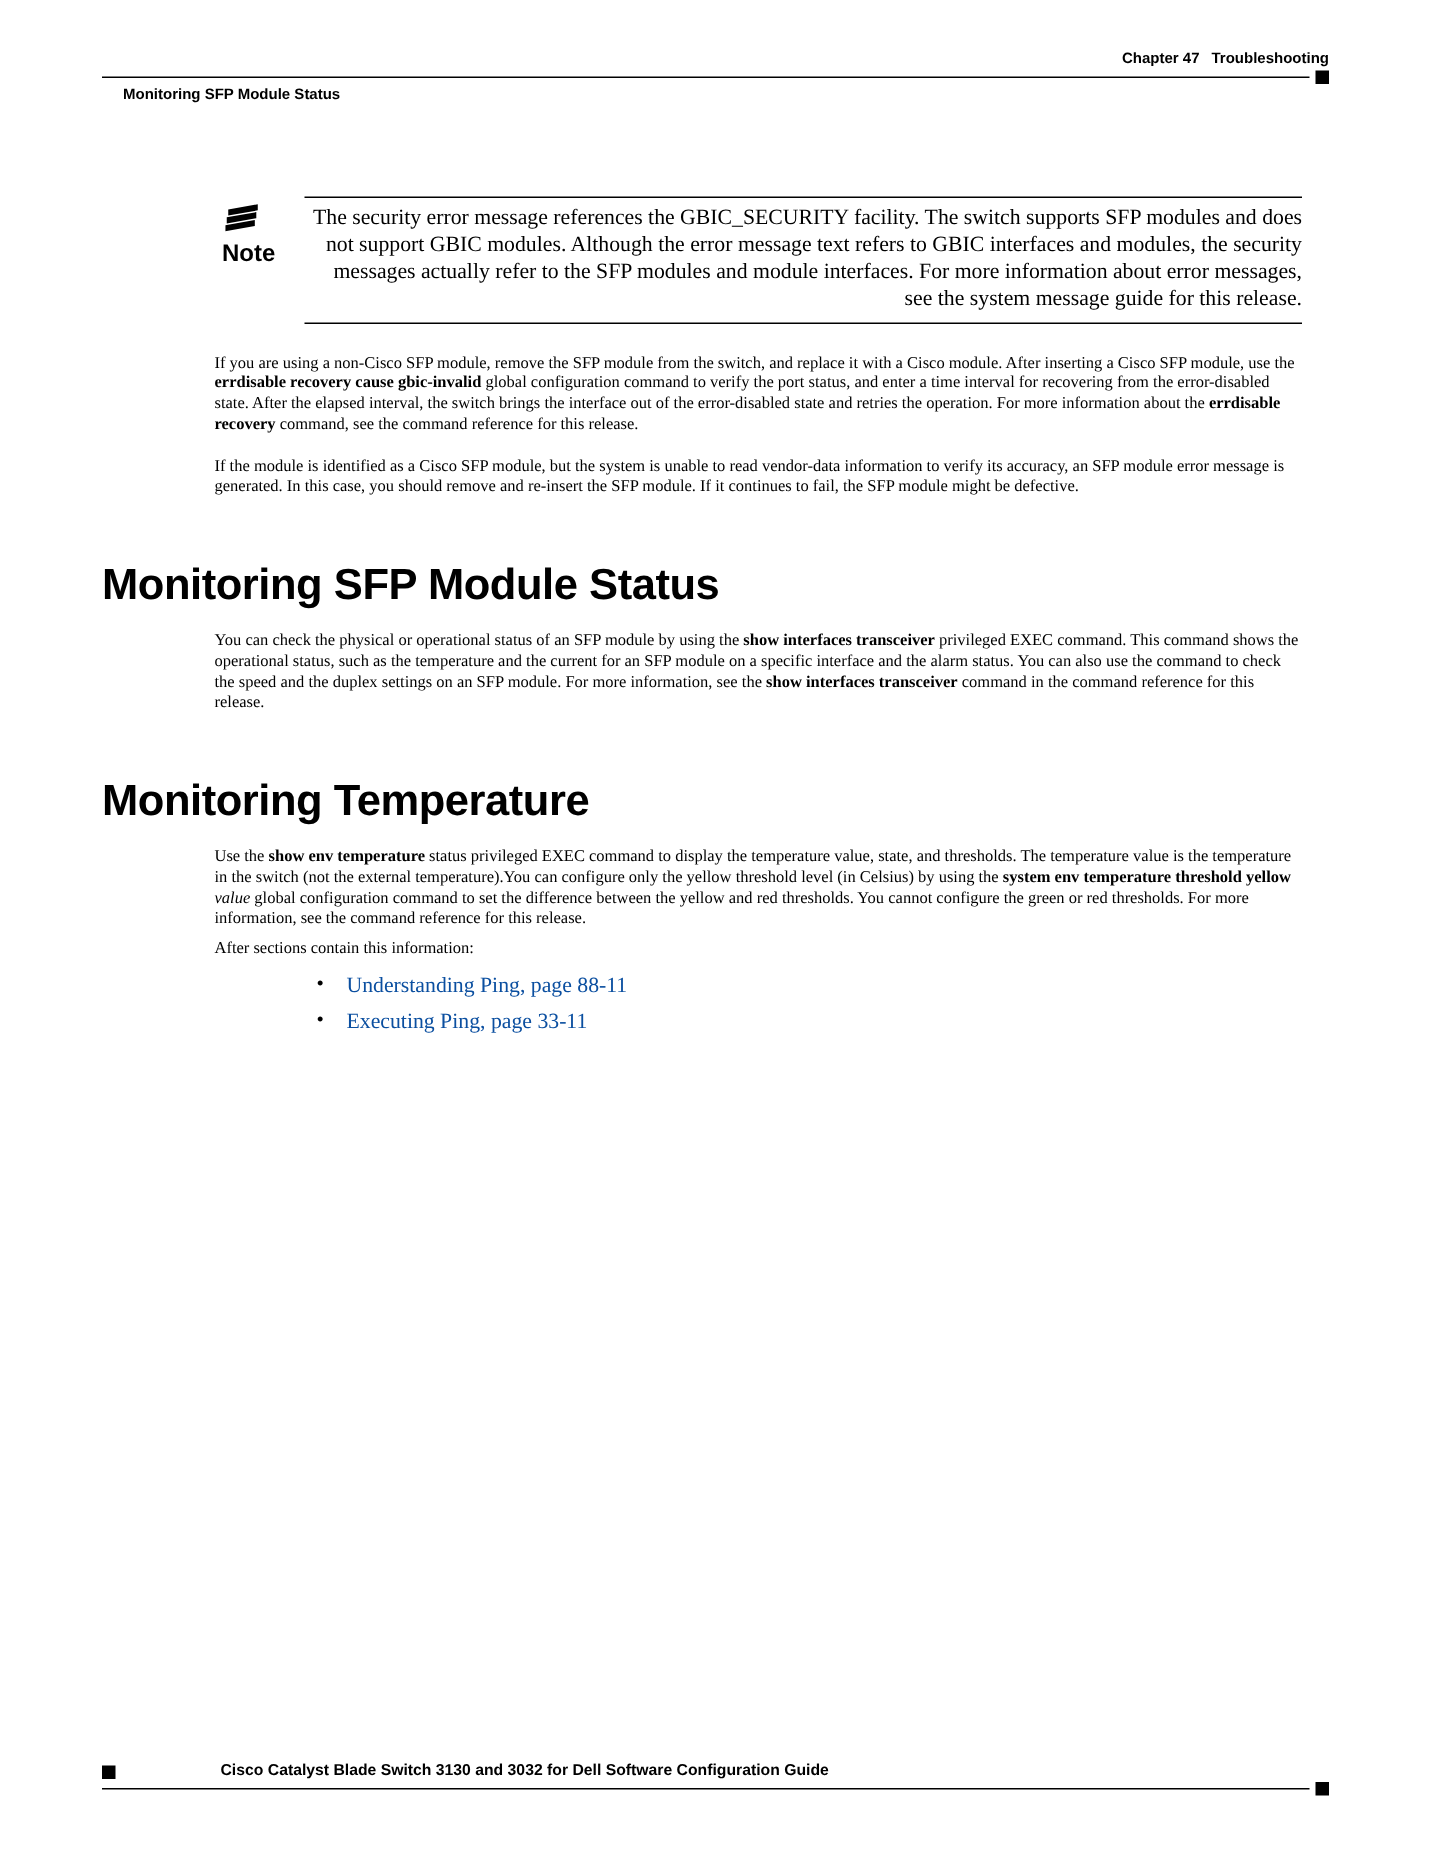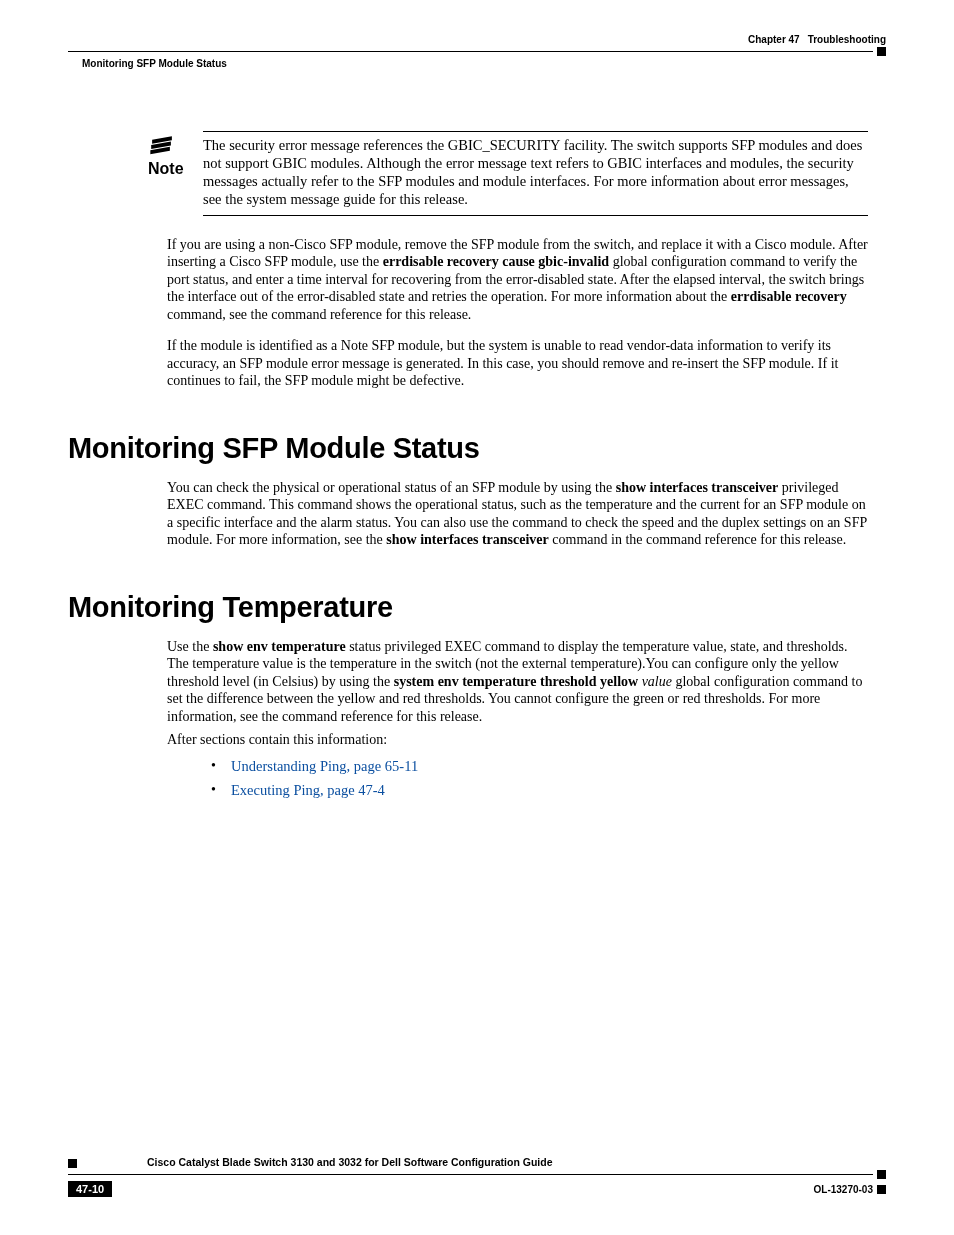--- a/index.html
+++ b/index.html
@@ -71,33 +71,34 @@
   }
   .note-label {
     font-family: Arial, Helvetica, sans-serif;
     font-weight: bold;
     font-size: 16px;
   }
   .note-text {
     flex: 1;
     font-size: 14.5px;
     line-height: 1.25;
+    text-align: right;
   }
   .note-rule {
     border-top: 1px solid #000;
     margin-left: 55px;
     margin-bottom: 4px;
   }
   .note-rule.bottom {
     margin-top: 6px;
     margin-bottom: 0;
   }
   .body-para {
-    margin-left: 99px;
-    font-size: 14px;
+    margin-left: 75px;
+    font-size: 11px;
     line-height: 1.25;
     margin-top: 14px;
     margin-bottom: 0;
     text-align: left;
   }
   h1.section {
     font-family: Arial, Helvetica, sans-serif;
     font-weight: bold;
     font-size: 29px;
     margin: 42px 0 14px 0;
@@ -213,50 +214,43 @@
         </div>
         <div class="note-text">The security error message references the GBIC_SECURITY facility. The switch supports SFP modules and does not support GBIC modules. Although the error message text refers to GBIC interfaces and modules, the security messages actually refer to the SFP modules and module interfaces. For more information about error messages, see the system message guide for this release.</div>
       </div>
       <div class="note-rule bottom"></div>
     </div>
 
     <p class="body-para">
       <span>If you are using a non-Cisco SFP module, remove the SFP module from the switch, and replace it with a Cisco module. After inserting a Cisco SFP module, use the </span><span class="bold">errdisable recovery cause gbic-invalid</span><span> global configuration command to verify the port status, and enter a time interval for recovering from the error-disabled state. After the elapsed interval, the switch brings the interface out of the error-disabled state and retries the operation. For more information about the </span><span class="bold">errdisable recovery</span><span> command, see the command reference for this release.</span>
     </p>
 
-    <p class="body-para">If the module is identified as a Note SFP module, but the system is unable to read vendor-data information to verify its accuracy, an SFP module error message is generated. In this case, you should remove and re-insert the SFP module. If it continues to fail, the SFP module might be defective.</p>
+    <p class="body-para">If the module is identified as a Cisco SFP module, but the system is unable to read vendor-data information to verify its accuracy, an SFP module error message is generated. In this case, you should remove and re-insert the SFP module. If it continues to fail, the SFP module might be defective.</p>
 
     <h1 class="section">Monitoring SFP Module Status</h1>
     <p class="body-para" style="margin-top:6px">
       <span>You can check the physical or operational status of an SFP module by using the </span><span class="bold">show interfaces transceiver</span><span> privileged EXEC command. This command shows the operational status, such as the temperature and the current for an SFP module on a specific interface and the alarm status. You can also use the command to check the speed and the duplex settings on an SFP module. For more information, see the </span><span class="bold">show interfaces transceiver</span><span> command in the command reference for this release.</span>
     </p>
 
     <h1 class="section">Monitoring Temperature</h1>
     <p class="body-para" style="margin-top:10px">
       <span>Use the </span><span class="bold">show env temperature</span><span> status privileged EXEC command to display the temperature value, state, and thresholds. The temperature value is the temperature in the switch (not the external temperature).You can configure only the yellow threshold level (in Celsius) by using the </span><span class="bold">system env temperature threshold yellow</span> <span class="italic">value</span><span> global configuration command to set the difference between the yellow and red thresholds. You cannot configure the green or red thresholds. For more information, see the command reference for this release.</span>
     </p>
 
     <p class="body-para" style="margin-top:6px">After sections contain this information:</p>
     <ul class="bullets">
-      <li><span class="link">Understanding Ping, page 65-11</span></li>
-      <li><span class="link">Executing Ping, page 47-4</span></li>
+      <li><span class="link">Understanding Ping, page 88-11</span></li>
+      <li><span class="link">Executing Ping, page 33-11</span></li>
     </ul>
 
   </div>
 
   <div class="footer">
     <div class="footer-title-row">
       <div class="header-block"></div>
       <div class="footer-title">Cisco Catalyst Blade Switch 3130 and 3032 for Dell Software Configuration Guide</div>
     </div>
     <div class="footer-rule-container">
       <div class="footer-rule"></div>
       <div class="header-block right"></div>
     </div>
-    <div class="footer-bottom-row">
-      <div class="page-num-box">47-10</div>
-      <div class="footer-right-wrap">
-        <span class="doc-id">OL-13270-03</span>
-        <div class="footer-small-block"></div>
-      </div>
-    </div>
   </div>
 </div>
 
 </body></html>

